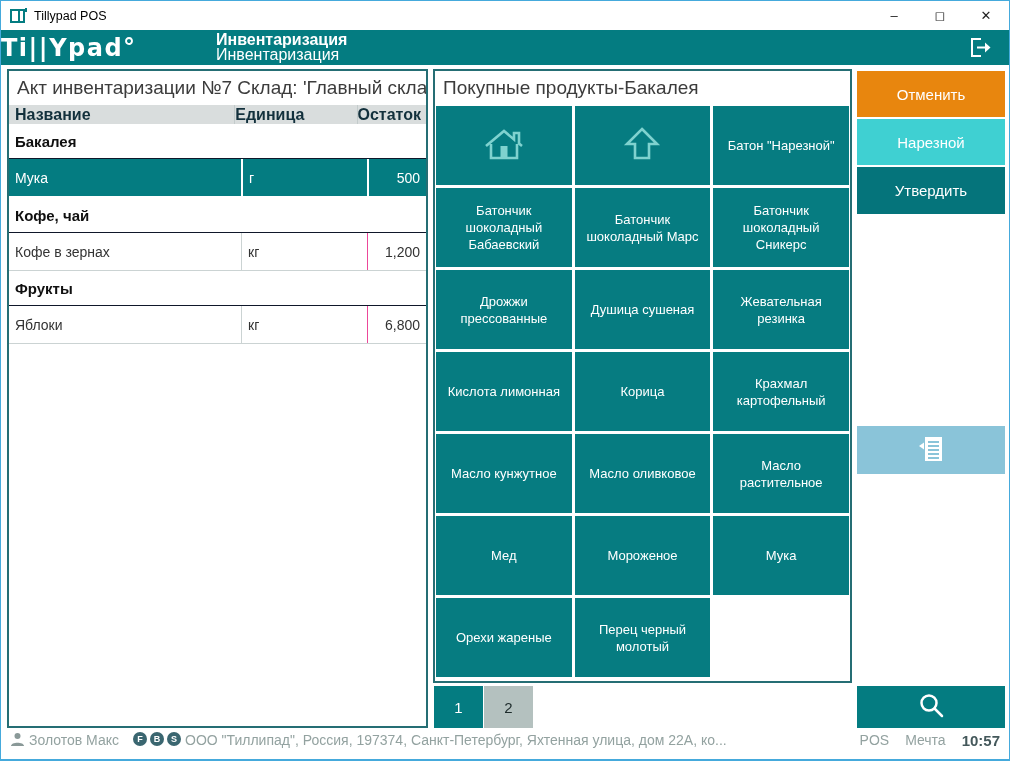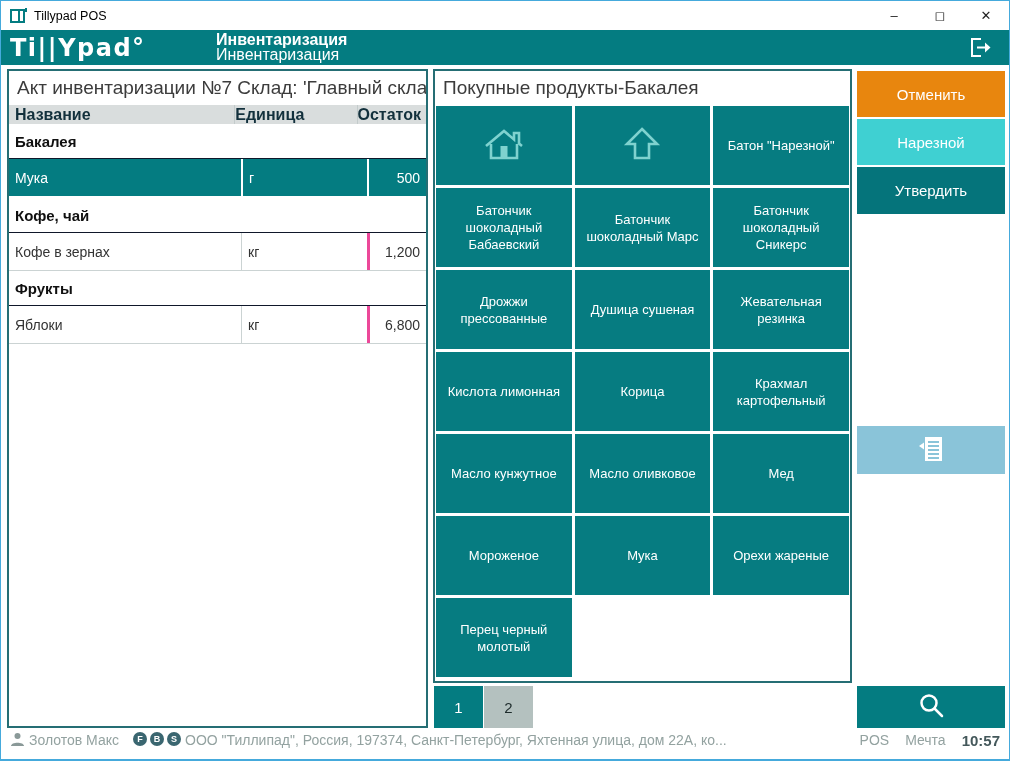--- a/index.html
+++ b/index.html
@@ -10,21 +10,21 @@
   }
   
   .titlebar{height:29px; display:flex; align-items:center; padding-left:9px; background:#fff;}
   .app-icon{width:17px; height:15px; display:inline-block;}
   .tb-title{font-size:12.5px; color:#000; margin-left:7px;}
   .wincontrols{margin-left:auto; display:flex; height:100%;}
   .wc{width:46px; height:100%; display:flex; align-items:center; justify-content:center;
       font-size:13px; color:#222; cursor:default;}
   
   .appheader{height:35px; background:#047C81; position:relative; display:flex; align-items:center;}
-  .logo{margin-left:9px; color:#fff; font-size:24px; font-weight:bold; letter-spacing:1.5px;
+  .logo{color:#fff; font-size:24px; font-weight:bold; letter-spacing:1.5px;
         font-family:"DejaVu Sans", sans-serif; line-height:1;}
   .breadcrumb{position:absolute; left:215px; top:3px; color:#fff; font-size:16px; line-height:14.5px;}
   .breadcrumb .l1{font-weight:bold;}
   .logout{position:absolute; right:16px; top:7px; width:24px; height:21px;}
   
   .content{position:relative; height:667px; background:#fff;}
   .panel{position:absolute; background:#fff; border:2px solid #256E74; box-sizing:border-box;}
   .left-panel{left:6px; top:4px; width:421px; height:659px;}
   .right-panel{left:432px; top:4px; width:419px; height:614px;}
   .panel-title{height:34px; display:flex; align-items:center; padding:0 8px; font-size:19px;
@@ -36,21 +36,21 @@
   .th.name{width:232px; padding-left:6px;}
   .th.unit{width:126px; border-left:1px solid #C3CBCB;}
   .th.qty{flex:1; justify-content:flex-end; padding-right:5px; border-left:1px solid #C3CBCB;}
   .trow{box-sizing:border-box;}
   .trow.cat{height:35px; display:flex; align-items:center; padding-left:6px; font-size:15px;
             font-weight:bold; color:#101010; border-bottom:1px solid #0f172a;}
   .trow.item{height:38px; display:flex; font-size:14px; color:#333; border-bottom:1px solid #CBD3D3;}
   .c{display:flex; align-items:center; box-sizing:border-box;}
   .c.name{width:232px; padding-left:6px;}
   .c.unit{width:126px; padding-left:6px; border-left:1px solid #CBD3D3;}
-  .c.qty{flex:1; justify-content:flex-end; padding-right:6px; border-left:3px solid #ec4899;}
+  .c.qty{flex:1; justify-content:flex-end; padding-right:6px; border-left:1px solid #ec4899;}
   .trow.item.sel{background:#047C81; color:#fff; border-bottom:2px solid #fff; height:39px;}
   .trow.item.sel .c.unit,.trow.item.sel .c.qty{border-left:2px solid #fff;}
   
   #grid{display:grid; grid-template-columns:repeat(3,1fr); gap:3px; padding:1px;}
   .gcell{height:79px; background:#067C81; color:#fff; display:flex; align-items:center;
          justify-content:center; text-align:center; font-size:13px; line-height:17px;
          padding:0 8px; box-sizing:border-box; cursor:default;}
   
   #pages{position:absolute; left:433px; top:621px; display:flex; gap:1px;}
   .page{width:49px; height:42px; display:flex; align-items:center; justify-content:center;
@@ -164,20 +164,21 @@
           <div class="gcell">Батончик шоколадный Марс</div>
           <div class="gcell">Батончик шоколадный Сникерс</div>
           <div class="gcell">Дрожжи прессованные</div>
           <div class="gcell">Душица сушеная</div>
           <div class="gcell">Жевательная резинка</div>
           <div class="gcell">Кислота лимонная</div>
           <div class="gcell">Корица</div>
           <div class="gcell">Крахмал картофельный</div>
           <div class="gcell">Масло кунжутное</div>
           <div class="gcell">Масло оливковое</div>
+          <div class="gcell">Масло растительное</div>
           <div class="gcell">Мед</div>
           <div class="gcell">Мороженое</div>
           <div class="gcell">Мука</div>
           <div class="gcell">Орехи жареные</div>
           <div class="gcell">Перец черный молотый</div>
         </div>
     </div>
 
     <div id="pages">
         <div class="page active">1</div>

